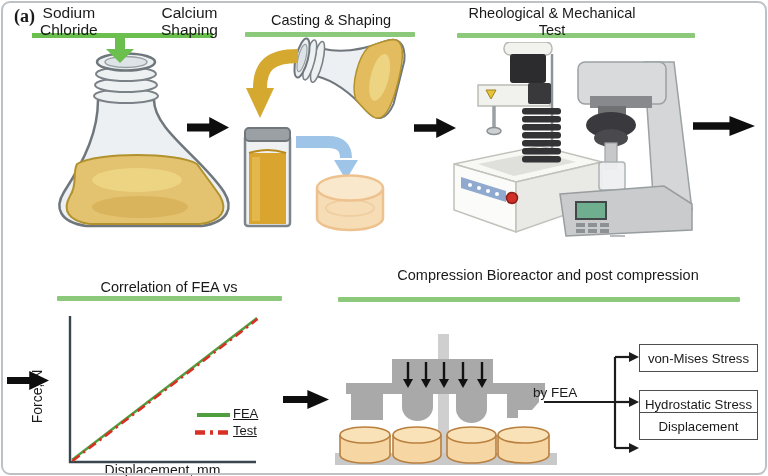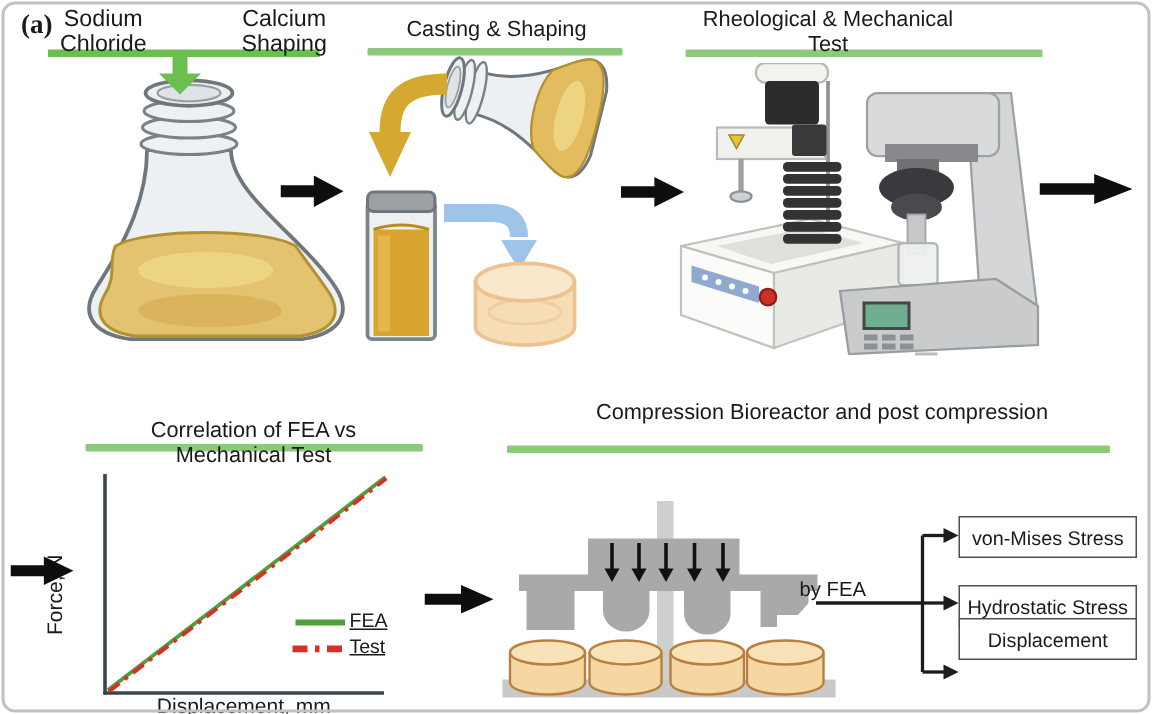--- a/index.html
+++ b/index.html
@@ -173,21 +173,20 @@
   <svg class="barrow" style="left:693px;top:116px;" width="62" height="20" viewBox="0 0 34 20" preserveAspectRatio="none">
     <polygon points="0,6.2 20,6.2 20,0 34,10 20,20 20,13.8 0,13.8" fill="#0e0e0e"></polygon>
   </svg>
 
   <svg class="barrow" style="left:7px;top:371px;" width="42" height="19" viewBox="0 0 34 20" preserveAspectRatio="none">
     <polygon points="0,6.2 18,6.2 18,0 34,10 18,20 18,13.8 0,13.8" fill="#0e0e0e"></polygon>
   </svg>
 
   <div class="t" style="left:56px;top:261px;width:226px;margin-top:18px;">
     <div>Correlation of FEA vs</div>
-    <div>Mechanical Test</div>
   </div>
   <div class="gbar" style="left:57px;top:296px;width:225px;"></div>
 
   <svg class="abs" style="left:58px;top:310px;z-index:1;" width="202" height="156" viewBox="0 0 202 156">
     <line x1="12" y1="6" x2="12" y2="153" stroke="#39464e" stroke-width="2.4"></line>
     <line x1="11" y1="152" x2="198" y2="152" stroke="#39464e" stroke-width="2.4"></line>
     <path d="M14,150 C75,103 140,54 199,8" fill="none" stroke="#4f9f3f" stroke-width="2.6"></path>
     <path d="M14.5,151 C75.5,104 140.5,55 199.5,9" fill="none" stroke="#d93025" stroke-width="2.6" stroke-dasharray="9 4.5 2.5 4.5"></path>
   </svg>
   <div class="axis-label ylab">Force, N</div>

